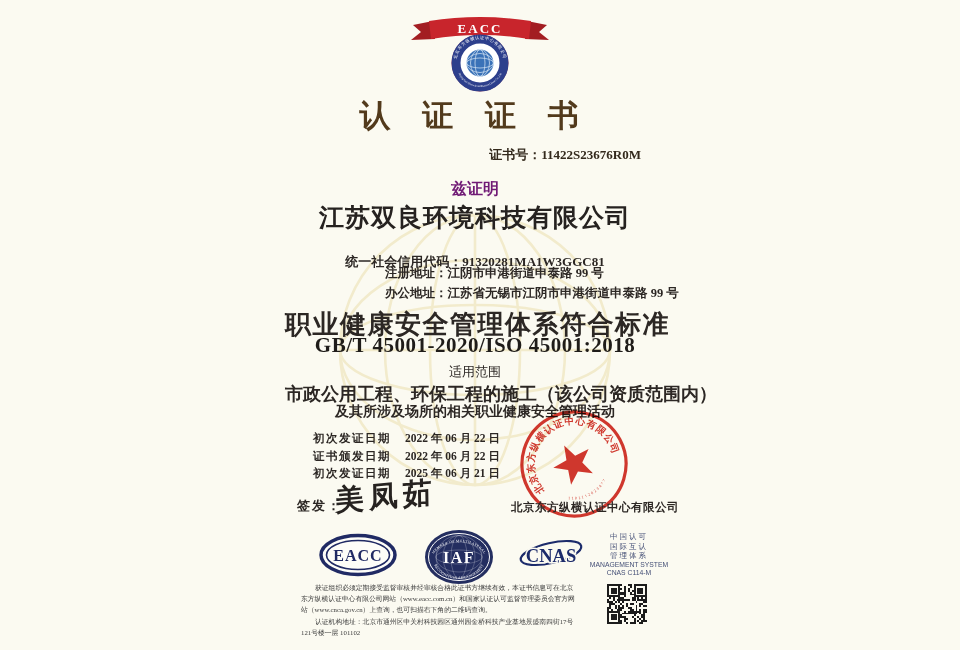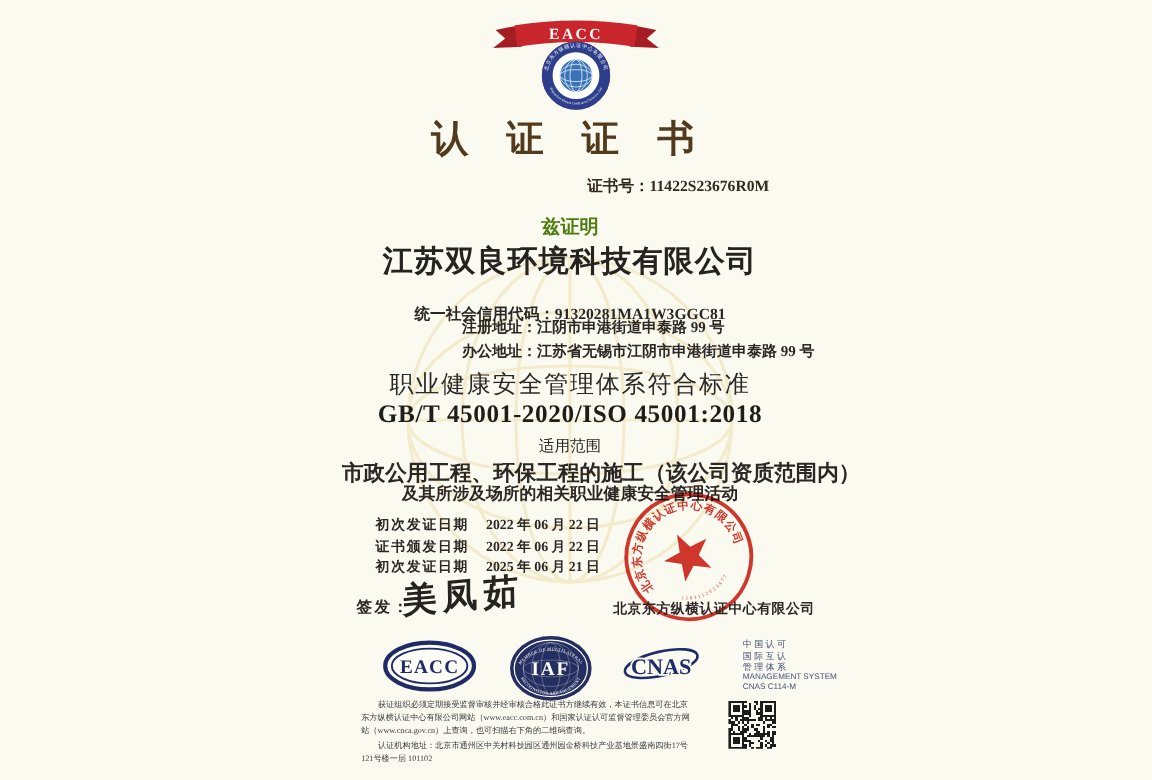--- a/index.html
+++ b/index.html
@@ -5,41 +5,41 @@
   html,body{margin:0;padding:0;background:#fbfaf1;}
   #page{position:relative;width:960px;height:650px;background:#fbfaf1;overflow:hidden;
         font-family:"Liberation Serif","DejaVu Serif",serif;color:#2c2724;border-radius:11px;}
   .abs{position:absolute;}
   .c{left:0;width:100%;text-align:center;white-space:nowrap;}
   #col{position:absolute;left:285px;top:0;width:380px;height:650px;}
   #watermark{position:absolute;left:330px;top:205px;width:290px;height:290px;z-index:0;}
   #col > *{z-index:2;}
   .title{top:95px;font-size:31px;letter-spacing:12px;color:#523a1c;font-weight:bold;}
   .certno{top:146px;right:24px;font-size:13px;font-weight:bold;color:#33291c;white-space:nowrap;}
-  .certify{top:179px;font-size:16px;font-weight:bold;color:#4d7c0f;}
+  .certify{top:179px;font-size:16px;font-weight:bold;color:#701a75;}
   .company{top:201px;font-size:25px;font-weight:bold;letter-spacing:1px;color:#262220;}
   .credit{top:241px;font-size:13px;font-weight:bold;margin-top:12px;}
   .addr{top:263px;left:86px;font-size:12.5px;line-height:20px;font-weight:bold;white-space:nowrap;text-align:left;margin-left:14px;}
-  .system{top:307px;font-size:20px;font-weight:normal;letter-spacing:1.5px;}
+  .system{top:307px;font-size:26px;font-weight:bold;letter-spacing:1.5px;}
   .standard{top:333px;font-size:21px;font-weight:600;letter-spacing:.5px;color:#1f1c19;}
   .scopelabel{top:363px;font-size:13px;font-weight:normal;}
   .scope1{top:382px;font-size:18px;font-weight:bold;}
   .scope2{top:403px;font-size:14px;font-weight:bold;}
   .dates{top:430px;left:28px;text-align:left;}
   .daterow{display:flex;gap:14px;font-size:11.5px;font-weight:bold;line-height:17.5px;white-space:nowrap;}
   .daterow .dl{letter-spacing:1.5px;}
   .signlabel{top:497px;left:12px;font-size:13px;font-weight:bold;letter-spacing:2px;}
   .signature{top:477px;left:50px;font-size:29px;font-weight:bold;letter-spacing:5px;
              transform:rotate(-5deg) skewX(-4deg);color:#262220;}
   .sealwrap{top:402px;left:227px;width:124px;height:124px;mix-blend-mode:multiply;z-index:3;}
   .issuer{top:500px;left:226px;font-size:11.5px;font-weight:bold;white-space:nowrap;letter-spacing:.5px;}
   .logo-eacc{top:533px;left:33px;width:80px;height:44px;}
   .logo-iaf{top:529px;left:137px;width:74px;height:56px;}
   .logo-cnas{top:537px;left:233px;width:66px;height:36px;}
-  .cnasinfo{top:532px;left:301px;width:86px;text-align:left;color:#444f76;margin-left:33px;}
+  .cnasinfo{top:532px;left:301px;width:86px;text-align:center;color:#444f76;}
   .cnasinfo .cn{font-size:7.5px;line-height:9.5px;letter-spacing:2px;}
   .cnasinfo .en{font-size:6.8px;line-height:8.5px;letter-spacing:0;font-family:"Liberation Sans",sans-serif;}
   .fineprint{top:582px;left:16px;width:300px;text-align:left;color:#3a3a3a;}
   .fineprint div{font-size:6.8px;line-height:11.2px;white-space:nowrap;}
   .fineprint .indent{text-indent:14px;}
   .qr{top:584px;left:322px;width:40px;height:40px;}
   svg{display:block;}
 </style>
 </head>
 <body>

